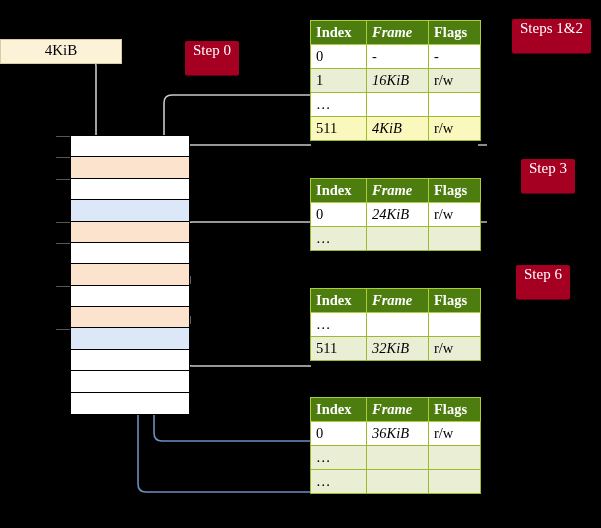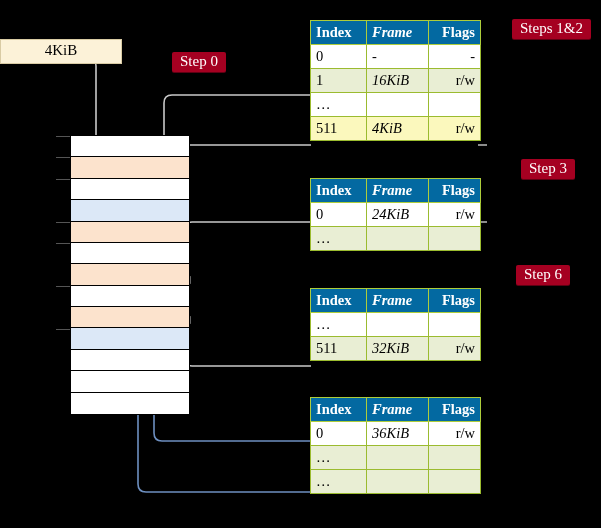--- a/index.html
+++ b/index.html
@@ -4,21 +4,21 @@
 <style>
   html,body{margin:0;padding:0;background:#000;}
   body{width:601px;height:528px;position:relative;overflow:hidden;
        font-family:"Liberation Serif",serif;color:#000;}
   .layer{position:absolute;left:0;top:0;width:601px;height:528px;}
   svg.layer{pointer-events:none;}
 
   
   .step-badge{position:absolute;background:#a50021;color:#fff;
     font-family:"Liberation Serif",serif;font-size:15px;line-height:17px;
-    padding:1px 8px 2px 8px;white-space:nowrap;text-align:center;
+    padding:1px 8px 16px 8px;white-space:nowrap;text-align:center;
     border-radius:2px;box-shadow:0 1px 0 #5e0013;}
 
   
   .callout{position:absolute;background:#fcf2d8;border:1px solid #d9cba4;
     font-size:15px;line-height:21px;text-align:center;color:#000;}
 
   
   #memcol{position:absolute;left:70px;top:135px;width:120px;height:280px;
     border:1px solid #000;box-sizing:border-box;background:#fff;}
   #memcol .mrow{height:21.38px;box-sizing:border-box;border-bottom:1px solid #000;}
@@ -30,25 +30,25 @@
   
   .tick{position:absolute;height:1px;background:#555;width:14px;left:56px;}
 
   
   .ptable{position:absolute;border-collapse:collapse;
     font-family:"Liberation Serif",serif;font-size:14.5px;
     background:#fff;}
   .ptable td,.ptable th{border:1px solid #9bbb2f;padding:2px 5px;
     height:24px;box-sizing:border-box;text-align:left;vertical-align:middle;
     font-weight:normal;}
-  .ptable th{background:#0369a1;color:#ffffff;font-weight:bold;
+  .ptable th{background:#4d7c0f;color:#ffffff;font-weight:bold;
     border-color:#aecd3b;font-size:14.5px;}
   .ptable .c-index{width:56px;}
   .ptable .c-frame{width:62px;font-style:italic;}
-  .ptable .c-flags{width:52px;text-align:right;}
+  .ptable .c-flags{width:52px;}
   .ptable tr.alt td{background:#e9eed4;}
   .ptable tr.plain td{background:#ffffff;}
   .ptable td.hl{background:#fbf8bd;}
   .ptable tr.alt td.hl{background:#fbf8bd;}
   .ptable .ell{letter-spacing:1px;}
 </style>
 </head>
 <body>
 
 <svg class="layer" width="601" height="528" viewBox="0 0 601 528">
@@ -121,21 +121,21 @@
     <div class="tick" style="top: 136px;"></div>
     <div class="tick" style="top: 157px;"></div>
     <div class="tick" style="top: 179px;"></div>
     <div class="tick" style="top: 222px;"></div>
     <div class="tick" style="top: 243px;"></div>
     <div class="tick" style="top: 286px;"></div>
     <div class="tick" style="top: 329px;"></div>
   </div>
 
 <div id="badges">
-    <div class="step-badge" style="left: 172px; top: 41px; margin-top: 11px;">Step 0</div>
+    <div class="step-badge" style="left: 185px; top: 41px;">Step 0</div>
     <div class="step-badge" style="left: 512px; top: 19px;">Steps 1&amp;2</div>
     <div class="step-badge" style="left: 521px; top: 159px;">Step 3</div>
     <div class="step-badge" style="left: 516px; top: 265px;">Step 6</div>
   </div>
 
 <div id="tables">
     <table class="ptable" style="left: 310px; top: 20px;">
       <thead>
         <tr>
           <th class="c-index">Index</th>

